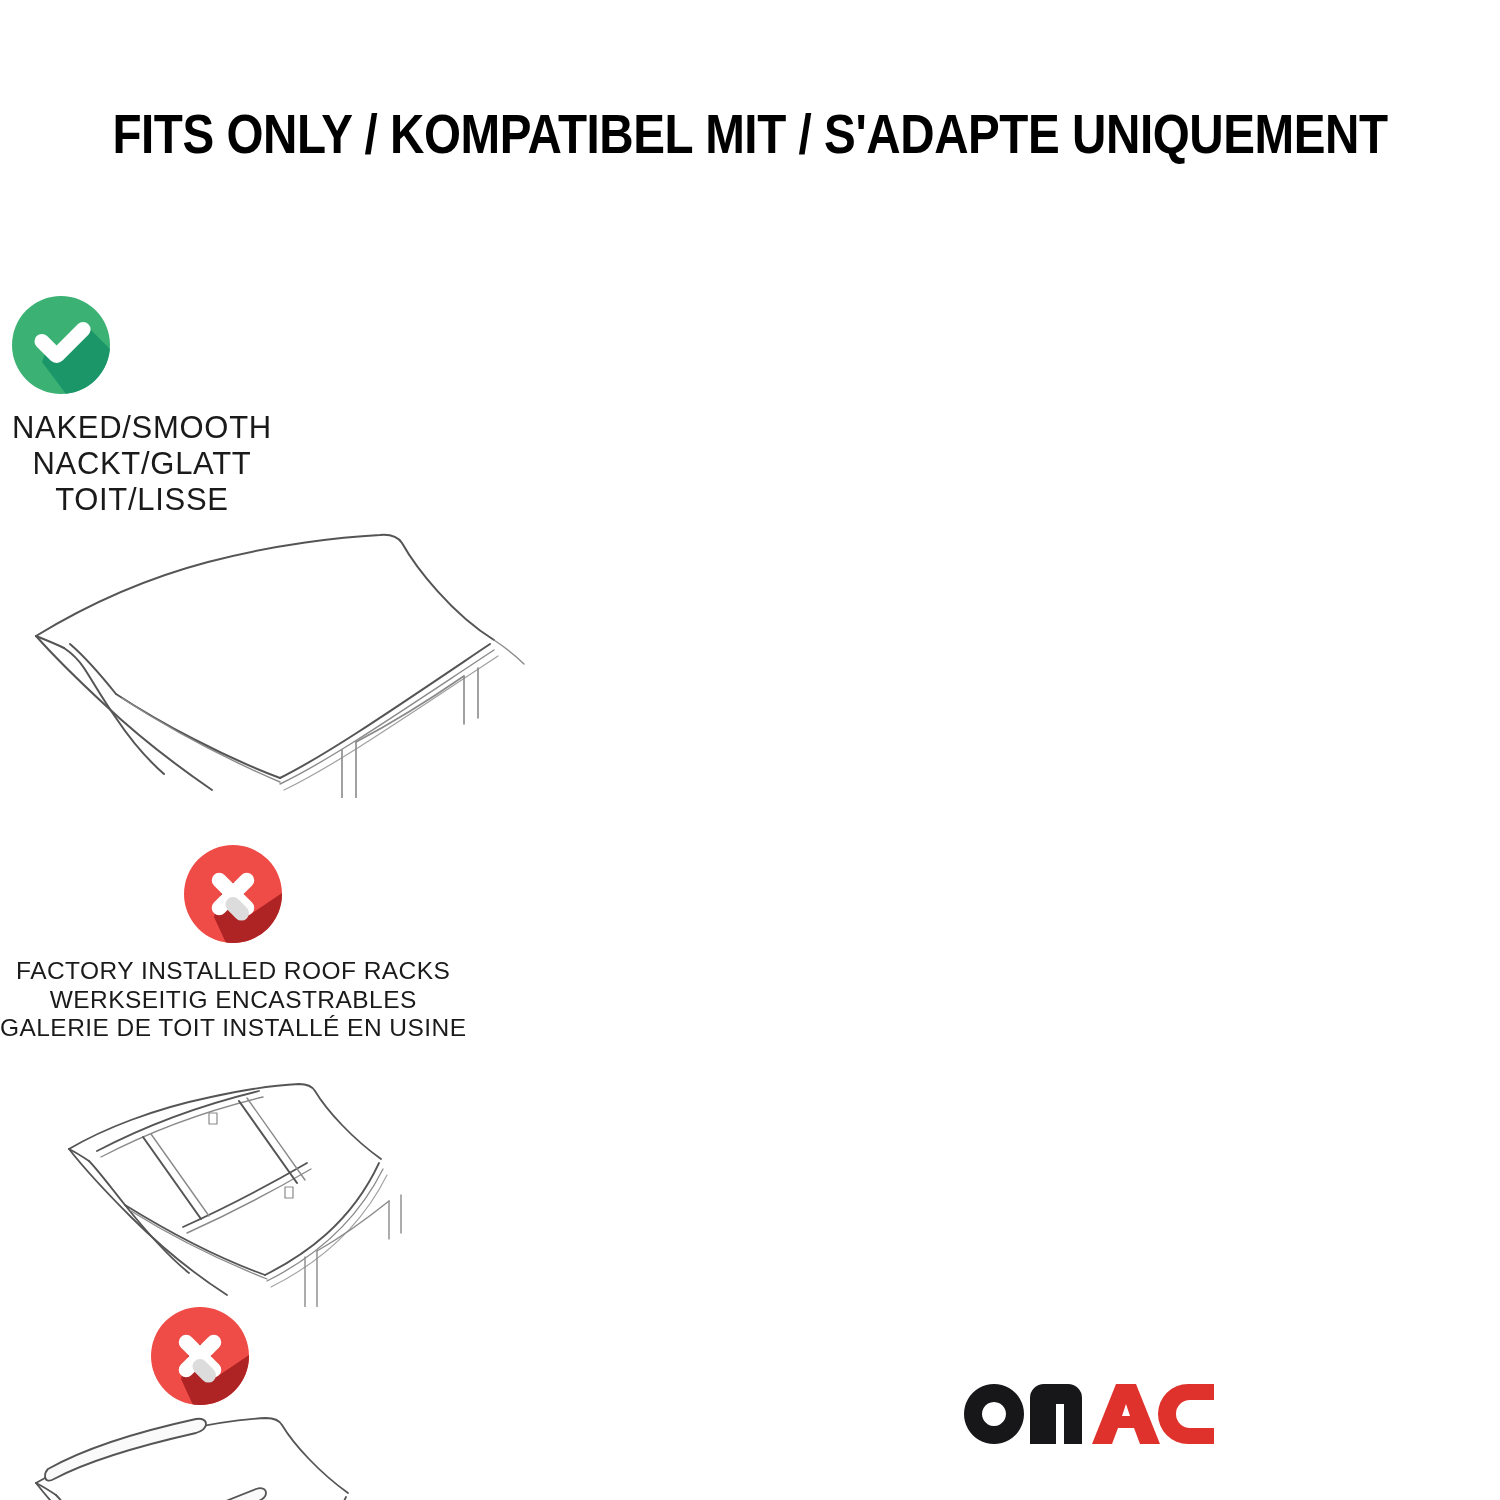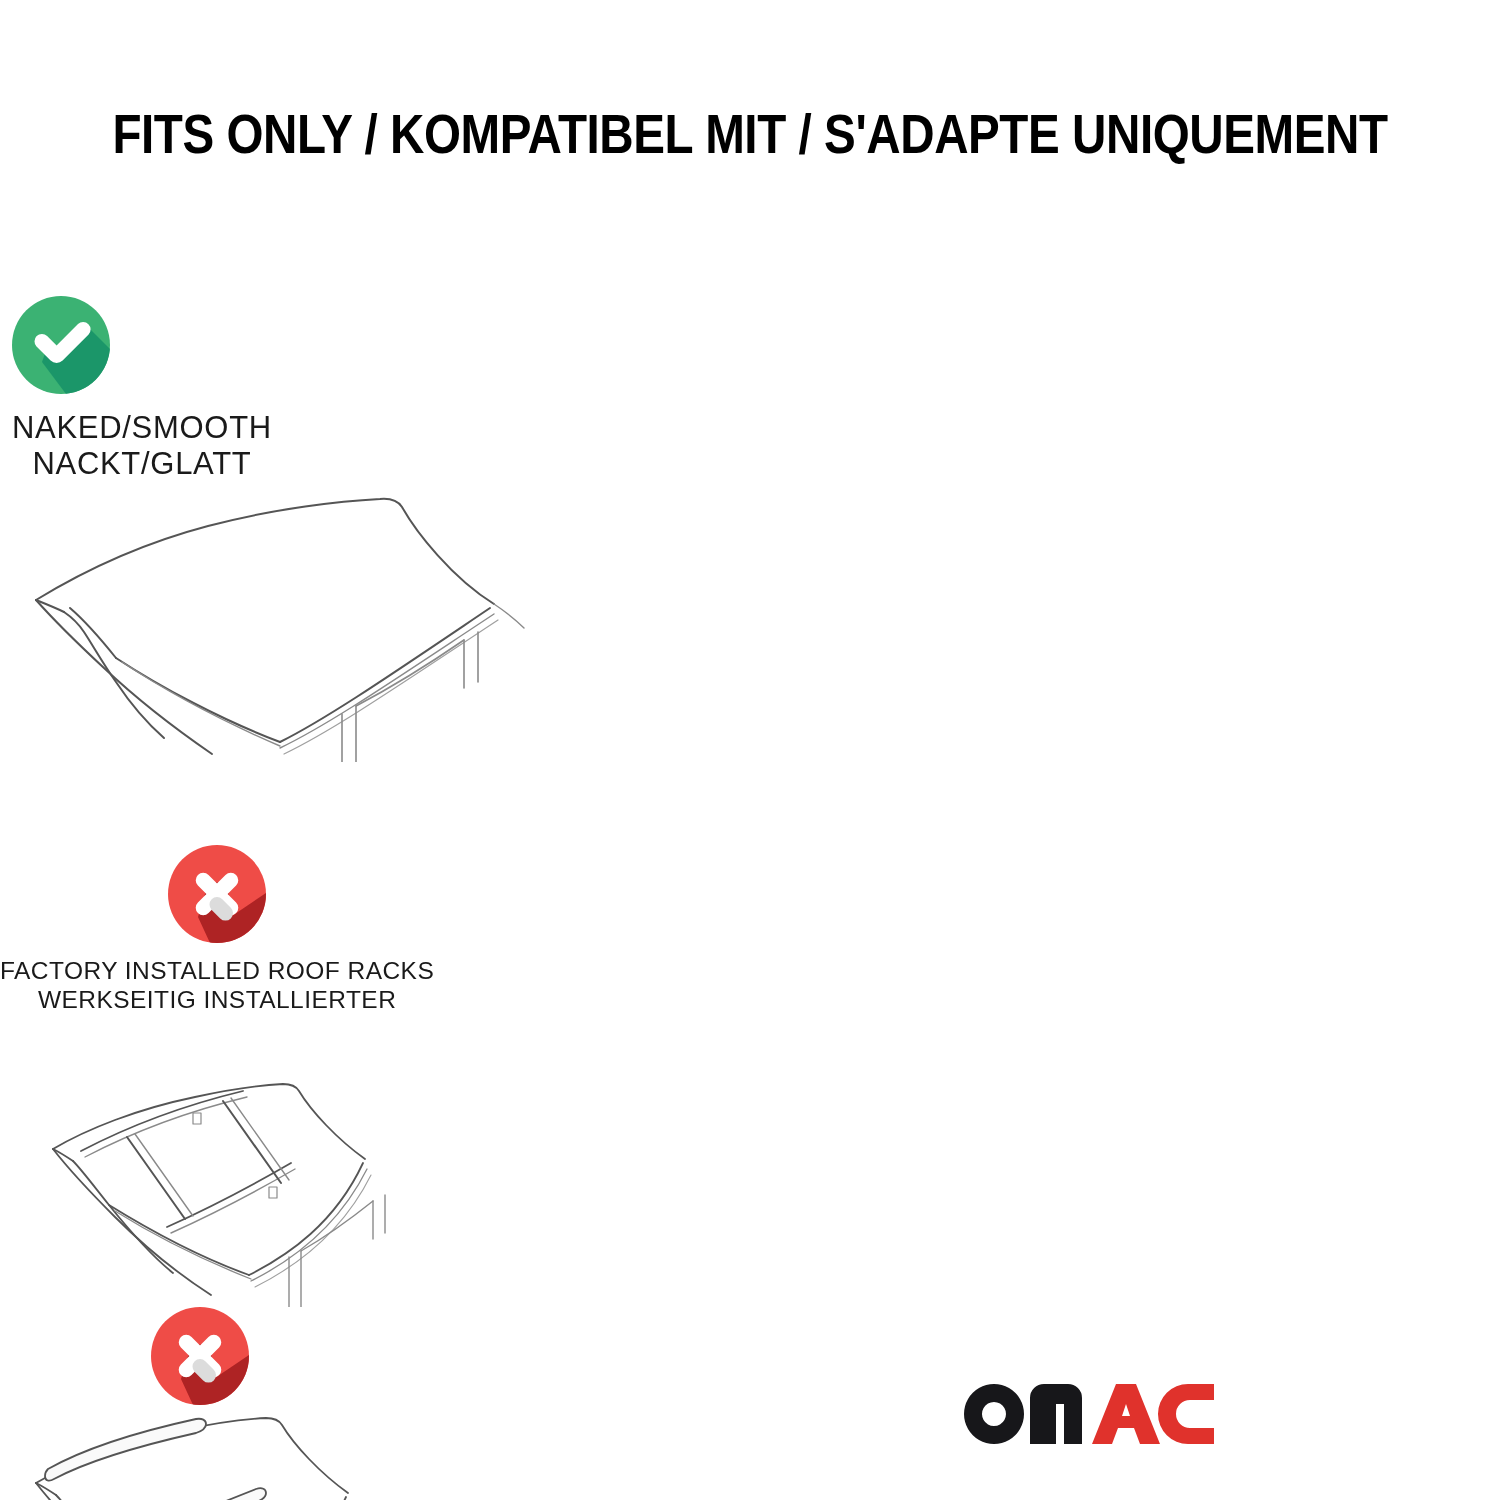--- a/index.html
+++ b/index.html
@@ -145,20 +145,21 @@
         <path d="M37 46 L49 58 L76 31 L98 53 L98 98 L54 98 L30 66 Z" fill="#199468" opacity="0.92"></path>
       </svg>
       <svg class="mark" viewBox="0 0 98 98" xmlns="http://www.w3.org/2000/svg" aria-hidden="true">
         <path d="M24.5 50.5 a7.5 7.5 0 0 1 10.6 -10.6 L44.6 49.4 L66.0 28.0 a7.5 7.5 0 0 1 10.6 10.6 L50.6 64.6 a8.5 8.5 0 0 1 -12.0 0 Z" fill="#ffffff"></path>
       </svg>
     </div>
 
     <div class="hero-label">
       <div>NAKED/SMOOTH</div>
       <div>NACKT/GLATT</div>
+      <div>TOIT/LISSE</div>
     </div>
 
     <svg class="hero-art" viewBox="0 0 560 270" xmlns="http://www.w3.org/2000/svg">
       <g fill="none" stroke="#555555" stroke-width="2" stroke-linejoin="round" stroke-linecap="round">
 
         <path d="M24 108 C60 86 120 54 196 34 C264 16 330 9 368 7 C379 6 386 9 390 15
                  C404 40 440 86 482 112"></path>
         <path d="M24 108 C34 112 44 116 52 120"></path>
 
         <path d="M52 120 C58 124 66 131 72 140 C80 152 90 170 104 190
@@ -198,21 +199,22 @@
         <svg class="mark" viewBox="0 0 98 98" xmlns="http://www.w3.org/2000/svg" aria-hidden="true">
           <g transform="rotate(45 49 49)">
             <rect x="41.5" y="22" width="15" height="54" rx="7.5" fill="#ffffff"></rect>
             <rect x="22" y="41.5" width="54" height="15" rx="7.5" fill="#ffffff"></rect>
             <rect x="49" y="49" width="27" height="15" rx="7.5" fill="#dcdcdc"></rect>
           </g>
         </svg>
       </div>
       <div class="cell-label">
         <div>FACTORY INSTALLED ROOF RACKS</div>
-        <div>WERKSEITIG INSTALLIERTER</div>
+        <div>WERKSEITIG ENCASTRABLES</div>
+        <div>GALERIE DE TOIT INSTALLÉ EN USINE</div>
       </div>
       <svg class="cell-art" viewBox="0 0 400 240" xmlns="http://www.w3.org/2000/svg">
         <g fill="none" stroke="#555555" stroke-width="1.8" stroke-linejoin="round" stroke-linecap="round">
 
           <path d="M36 82 C70 62 120 42 178 30 C214 22 246 18 266 17 C274 17 279 19 282 24
                    C294 44 320 72 348 92"></path>
           <path d="M36 82 C44 86 50 90 56 94"></path>
 
           <path d="M56 94 C64 102 76 118 92 138 C112 163 136 190 156 206"></path>
           <path d="M36 82 C50 100 72 124 98 150 C130 182 166 210 194 228"></path>

